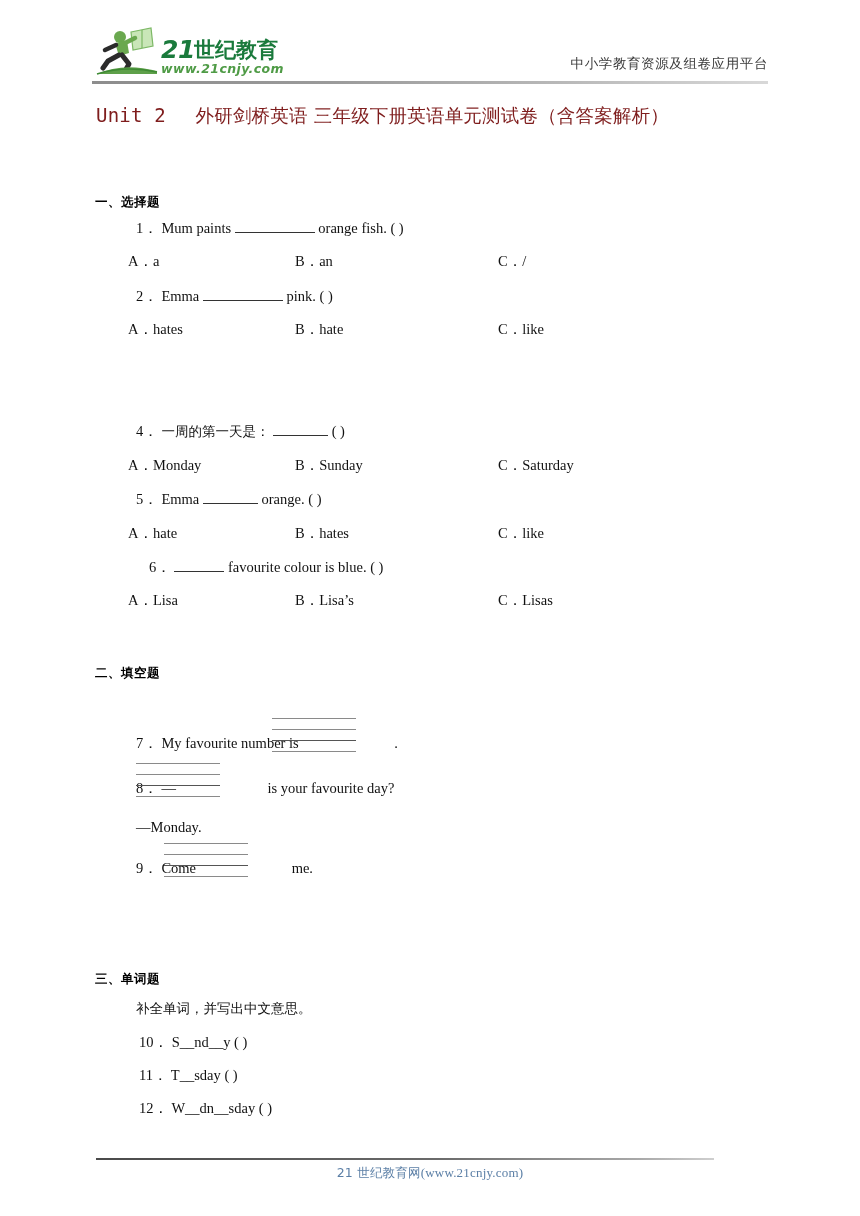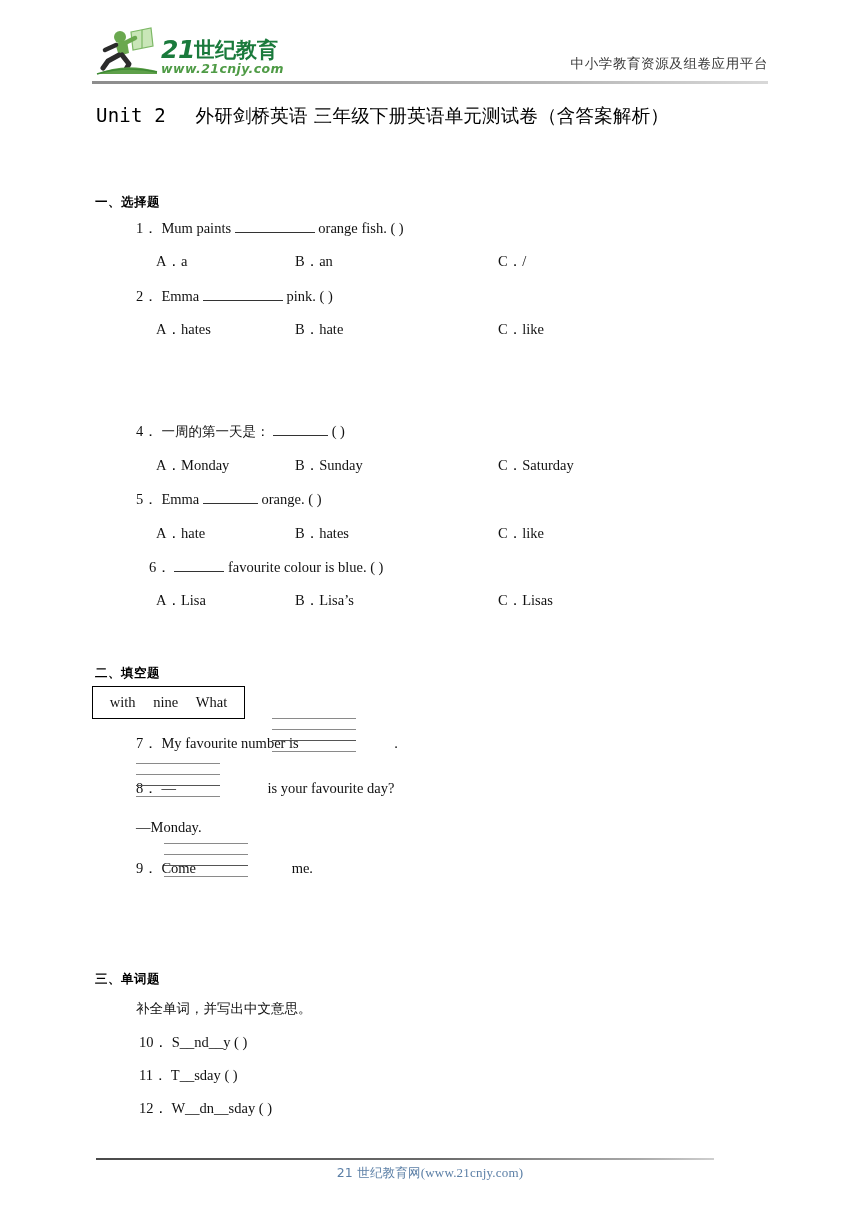--- a/index.html
+++ b/index.html
@@ -46,21 +46,21 @@
     background: linear-gradient(to right, #8d8d8d 0%, #9a9a9a 35%, #b9b9b9 70%, #d8d8d8 100%);
   }
 
   
   .doc-title {
     position: absolute;
     left: 96px; top: 103px;
     width: 690px;
     font-family: "DejaVu Sans Mono", monospace;
     font-size: 19px;
-    color: #000000;
+    color: #7f1d1d;
     letter-spacing: 0.2px;
     white-space: nowrap;
   }
   .doc-title .cn {
     font-family: "DejaVu Sans", sans-serif;
     font-size: 18.5px;
   }
 
   
   .section-head {
@@ -85,21 +85,21 @@
   .cnq { font-family: "DejaVu Sans", sans-serif; font-size: 13.5px; }
 
   .opt-row { position: absolute; left: 0; width: 860px; height: 20px; }
   .opt {
     position: absolute;
     font-family: "Liberation Serif", serif;
     font-size: 14.5px;
     color: #111;
     white-space: nowrap;
   }
-  .opt.a { left: 128px; margin-left: 28px; }
+  .opt.a { left: 128px; }
   .opt.b { left: 295px; }
   .opt.c { left: 498px; }
 
   
   .blank {
     display: inline-block;
     border-bottom: 1px solid #333;
     vertical-align: baseline;
   }
   .blank.w80 { width: 80px; }
@@ -263,27 +263,20 @@
     <span>favourite colour is blue. (    )</span>
   </div>
   <div class="opt-row" style="top:591px">
     <span class="opt a"><span>A．</span><span>Lisa</span></span>
     <span class="opt b"><span>B．</span><span>Lisa’s</span></span>
     <span class="opt c"><span>C．</span><span>Lisas</span></span>
   </div>
 
   <div class="section-head" style="top:665px">二、填空题</div>
 
-  <div class="wordbox">
-    <div class="wordbox-inner">
-      <span>with</span>
-      <span>nine</span>
-      <span>What</span>
-    </div>
-  </div>
 
   <div class="qline" style="left:95px; top:734px">
     <span class="qnum">7．</span>
     <span>My favourite number is</span>
     <span style="display:inline-block;width:92px"></span><span>.</span>
   </div>
   <div class="fill-blank" style="left:272px; top:718px">
     <i></i>
       <i></i>
       <i></i>

